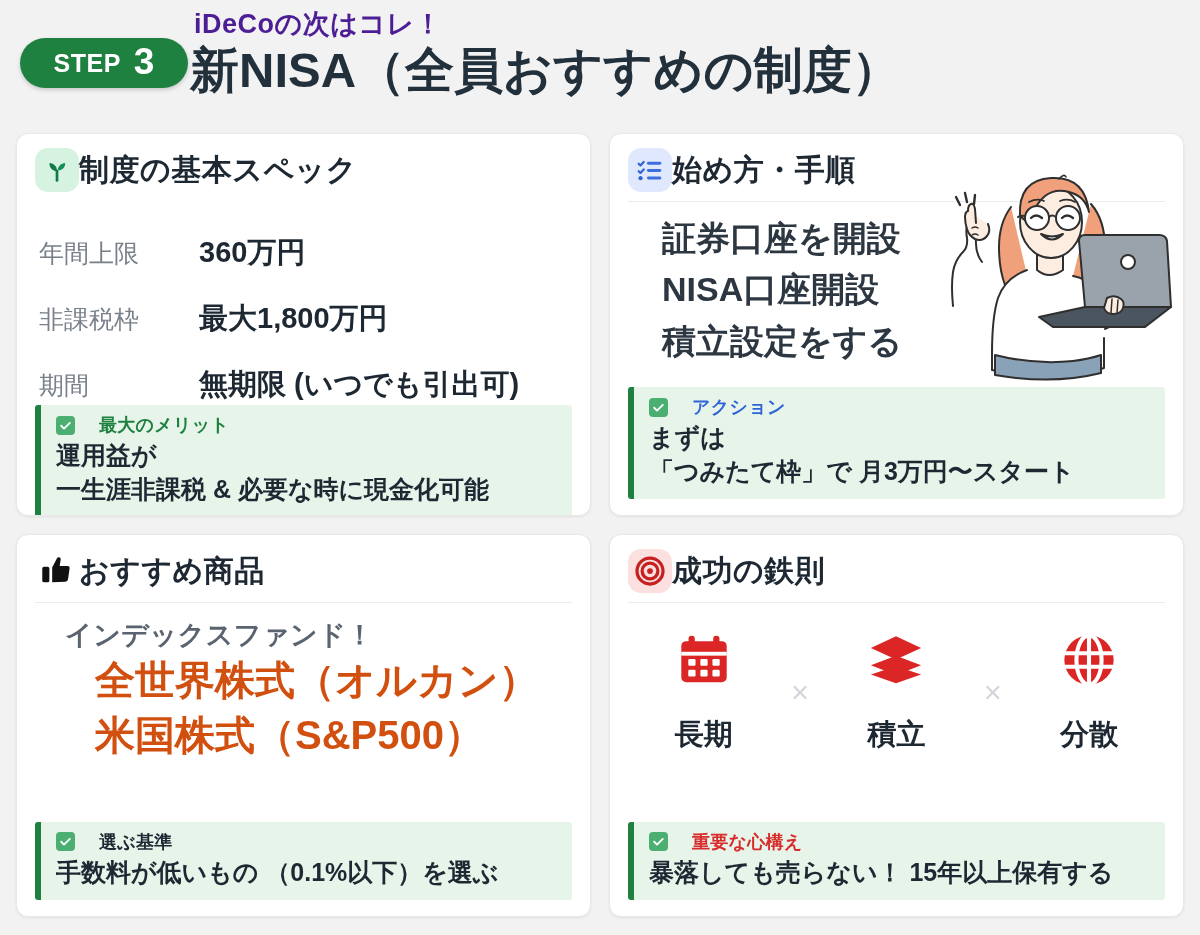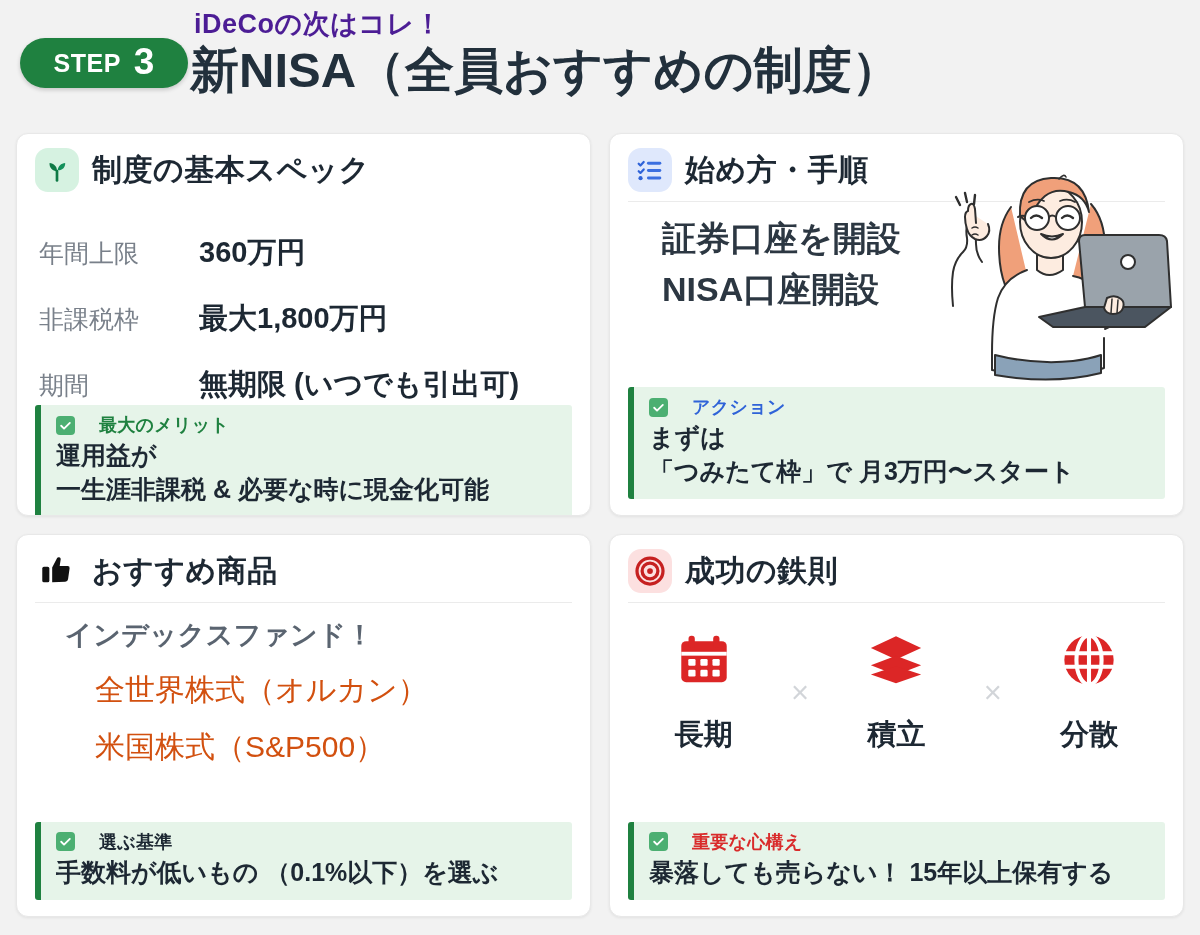--- a/index.html
+++ b/index.html
@@ -47,21 +47,21 @@
   .card {
     background: #ffffff; border-radius: 12px;
     border: 1px solid #e8e8e8;
     box-shadow: 0 1px 3px rgba(0,0,0,.07);
     padding: 14px 18px 16px 18px;
     display: flex; flex-direction: column;
     position: relative; overflow: hidden;
   }
 
   
-  .card-head { display: flex; align-items: center; gap: 13px; padding-bottom: 9px; }
+  .card-head { display: flex; align-items: center; padding-bottom: 9px; }
   .card-title { font-size: 30px; font-weight: bold; color: #1d2833; letter-spacing: .5px; }
   .icon-tile {
     width: 44px; height: 44px; border-radius: 13px;
     display: flex; align-items: center; justify-content: center;
     flex: 0 0 auto;
   }
   .icon-tile.green { background: #d6f2e1; }
   .icon-tile.blue  { background: #dfe8fc; }
   .icon-tile.pink  { background: #fce0e0; }
   .icon-tile.plain { background: transparent; }
@@ -79,21 +79,21 @@
     padding-left: 34px; padding-top: 2px; position: relative; z-index: 2;
   }
   .steps-list li { list-style: none; font-size: 34px; color: #2c3742; font-weight: bold; line-height: 1.42; }
 
   
   .illustration { position: absolute; right: 2px; top: 18px; width: 250px; height: 232px; z-index: 1; }
 
   
   .product-block { padding-left: 30px; padding-top: 4px; }
   .product-lead { font-size: 27px; font-weight: bold; color: #5a6470; letter-spacing: .5px; }
-  .product-item { font-size: 30px; font-weight: normal; color: #d2500f; padding-left: 30px; line-height: 1.38; margin-top: 16px; }
+  .product-item { font-size: 40px; font-weight: bold; color: #d2500f; padding-left: 30px; line-height: 1.38; }
 
   
   .principles {
     display: flex; align-items: center; justify-content: center;
     gap: 0; padding: 18px 14px 6px 14px;
   }
   .principle { display: flex; flex-direction: column; align-items: center; gap: 22px; width: 128px; }
   .principle .p-label { font-size: 29px; font-weight: bold; color: #1d2833; }
   .times { font-size: 31px; color: #d2d5d9; font-weight: normal; width: 72px; text-align: center; }
 
@@ -242,20 +242,21 @@
 
             <path d="M176 146 q8 -4 14 1 q4 3 2 9 q-2 6 -10 6 q-7 0 -9 -6z" fill="#fdece0"></path>
             <path d="M181 147 l-1 14 M187 148 l-1 13" stroke-width="1.5"></path>
           </g>
         </svg>
       </div>
 
       <ul class="steps-list">
         <li>証券口座を開設</li>
         <li>NISA口座開設</li>
+        <li>積立設定をする</li>
       </ul>
 
       <div class="spacer"></div>
 
       <div class="callout">
         <div class="callout-head">
           <span class="ck">
             <svg width="13" height="13" viewBox="0 0 24 24" aria-hidden="true">
               <path d="M4 12.5l5.3 5.3L20 7.2" stroke="#ffffff" stroke-width="3.4" fill="none" stroke-linecap="round" stroke-linejoin="round"></path>
             </svg>

